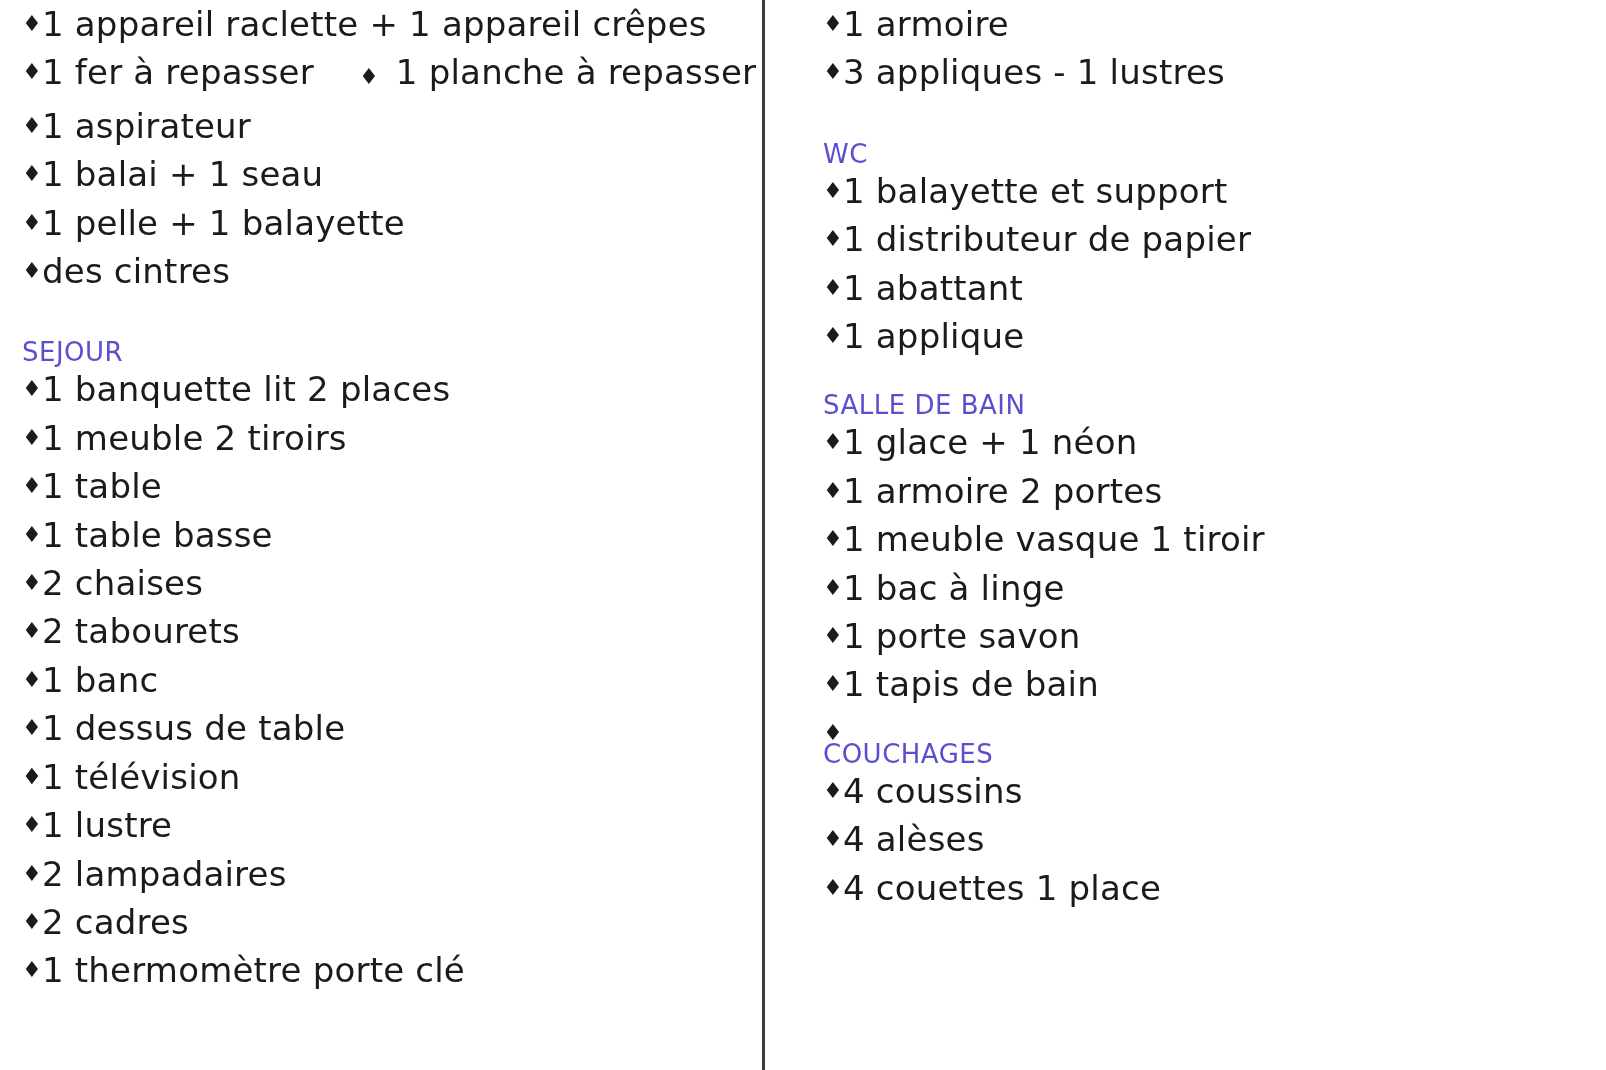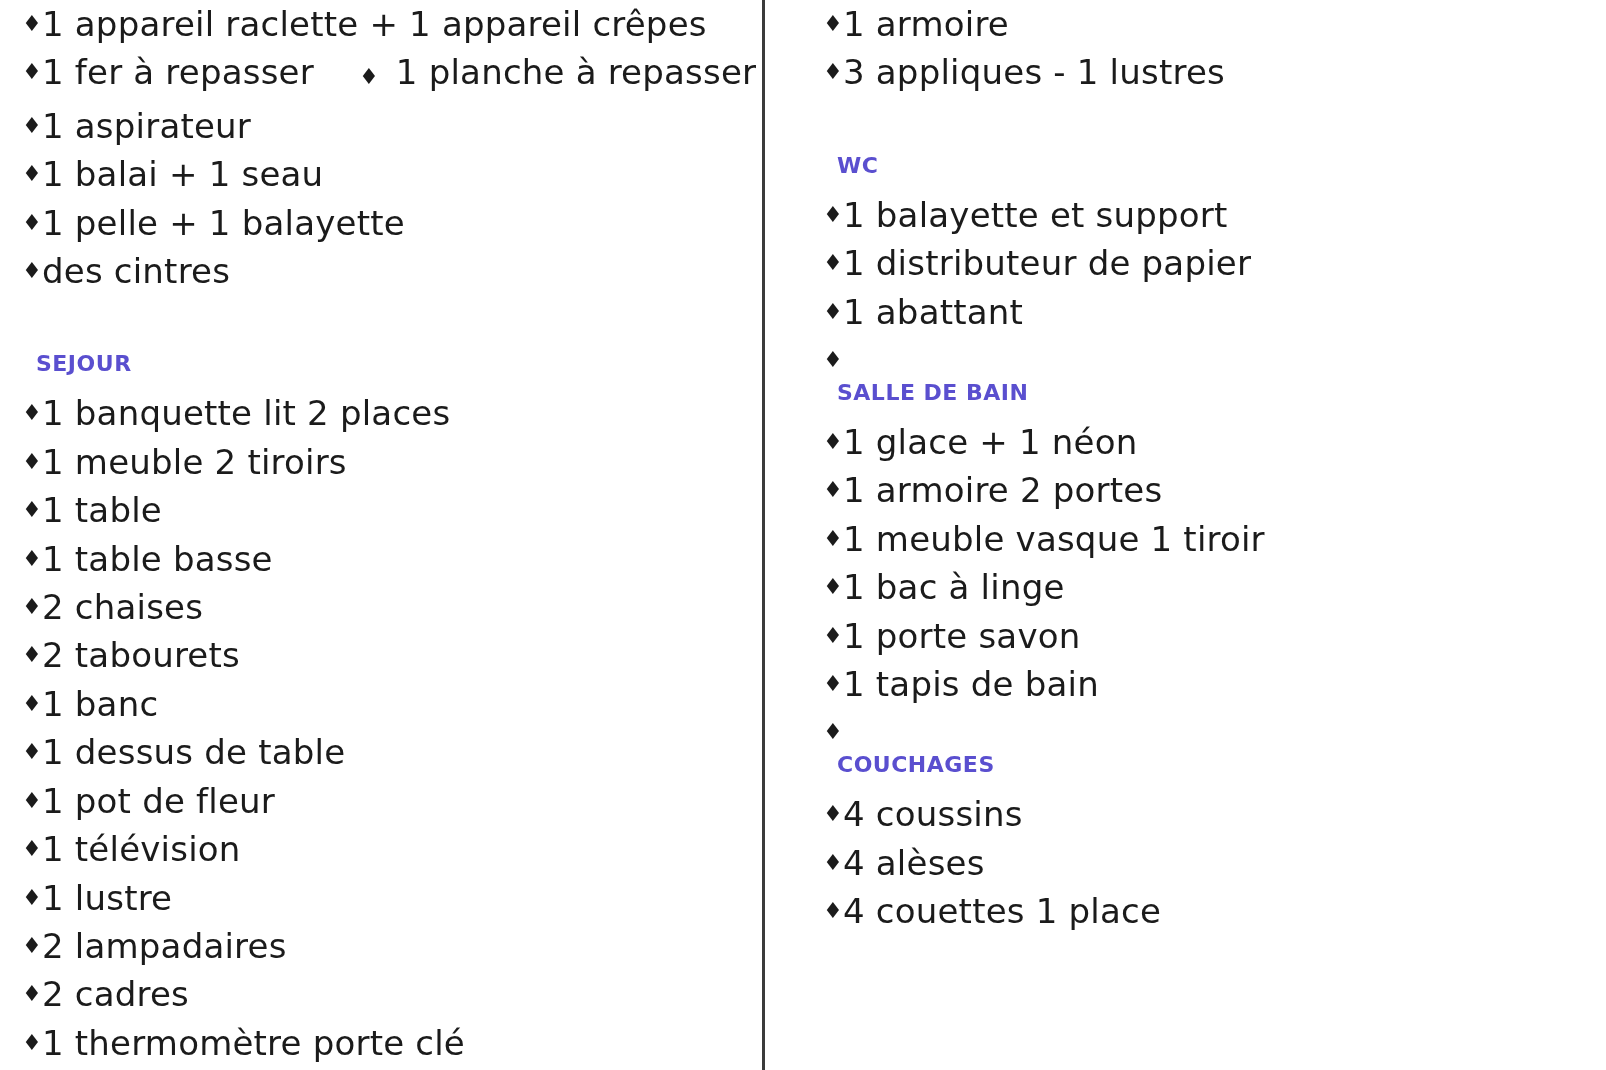--- a/index.html
+++ b/index.html
@@ -47,25 +47,25 @@
     padding: 0 0 0 58px;
   }
   
   .block {
     margin: 0;
     padding: 0;
   }
   .heading {
     font-family: "DejaVu Sans", sans-serif;
     color: #5a4fcf;
-    font-weight: bold;
-    font-size: 22px;
+    font-weight: normal;
+    font-size: 26px;
     letter-spacing: 0.5px;
     line-height: 1.0;
-    margin: 14px;
+    margin: 0;
     padding: 0;
     white-space: nowrap;
   }
   .items {
     list-style: none;
     margin: 0;
     padding: 0;
   }
   .item {
     font-size: 34px;
@@ -165,21 +165,20 @@
           <li class="item">
             <span class="bullet">♦</span>
             <span class="txt">1 banc</span>
           </li>
           <li class="item">
             <span class="bullet">♦</span>
             <span class="txt">1 dessus de table</span>
           </li>
           <li class="item">
             <span class="bullet">♦</span>
-            <span class="txt">1 pot de fleur</span>
           </li>
           <li class="item">
             <span class="bullet">♦</span>
             <span class="txt">1 télévision</span>
           </li>
           <li class="item">
             <span class="bullet">♦</span>
             <span class="txt">1 lustre</span>
           </li>
           <li class="item">
@@ -226,20 +225,21 @@
           <li class="item">
             <span class="bullet">♦</span>
             <span class="txt">1 distributeur de papier</span>
           </li>
           <li class="item">
             <span class="bullet">♦</span>
             <span class="txt">1 abattant</span>
           </li>
           <li class="item">
             <span class="bullet">♦</span>
+            <span class="txt">1 applique</span>
           </li>
         </ul>
       </div>
 
       <div class="spacer-md"></div>
 
       <div class="block">
         <div class="heading">SALLE DE BAIN</div>
         <ul class="items">
           <li class="item">

